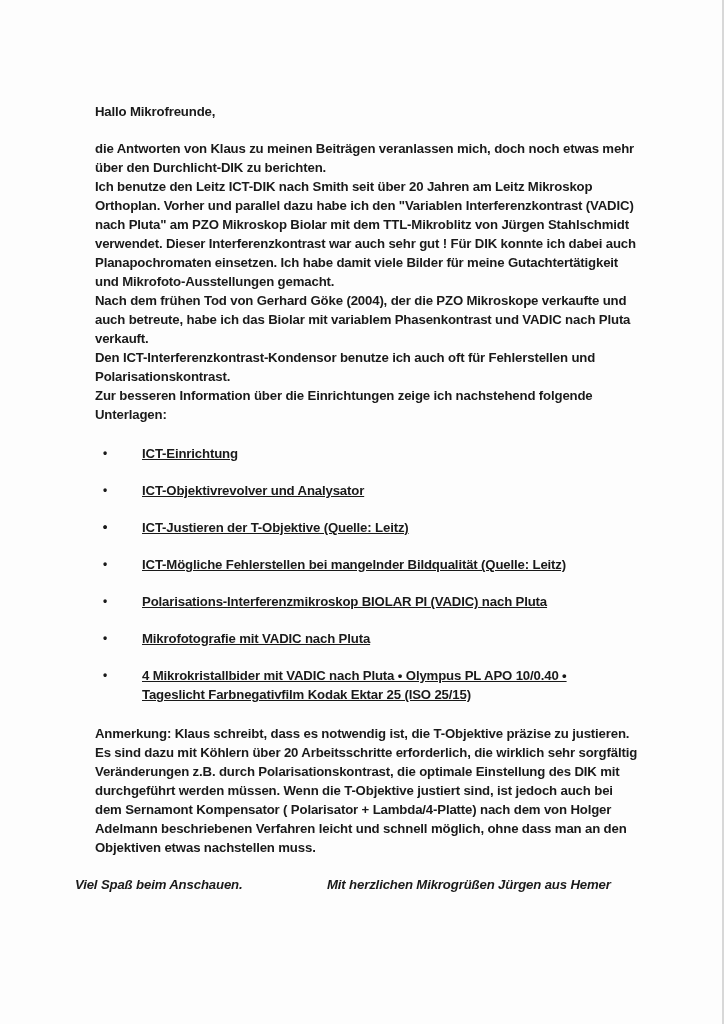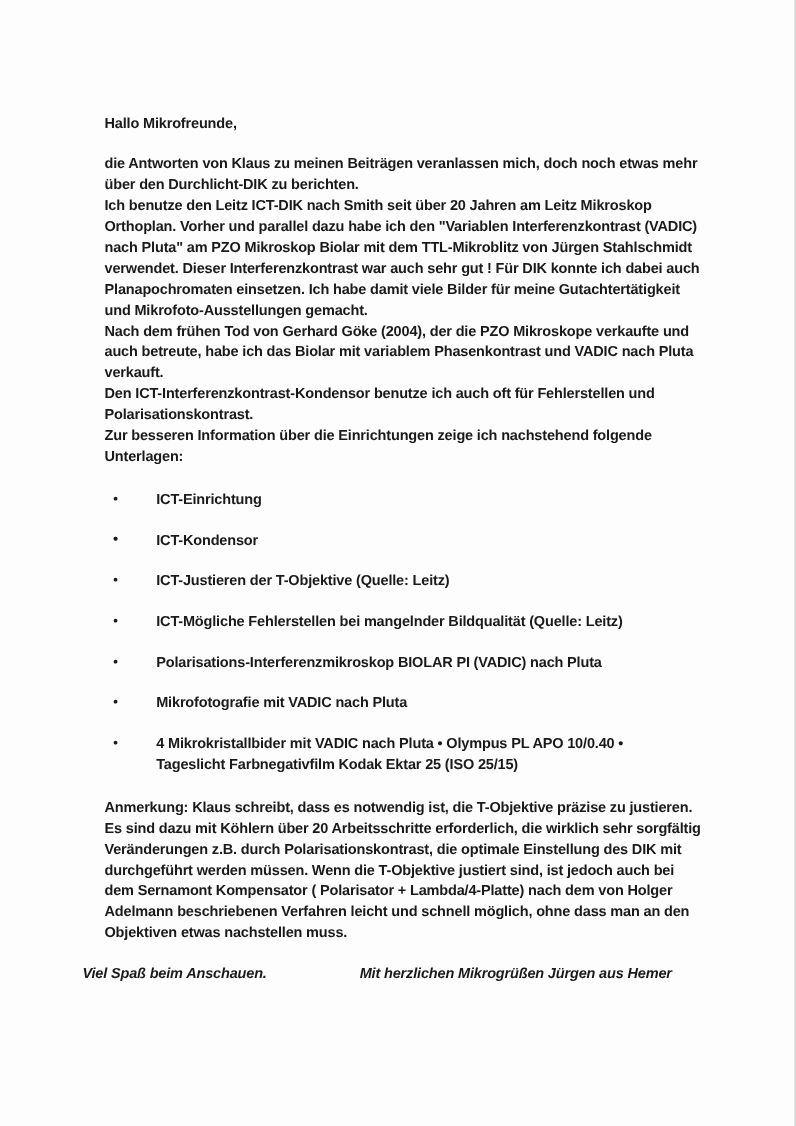--- a/index.html
+++ b/index.html
@@ -58,20 +58,21 @@
     .list-item .bullet {
       position: absolute;
       left: 28px;
       top: 0;
       font-size: 12px;
     }
     .list-item .text-line {
       display: block;
       white-space: nowrap;
       height: 19px;
+      text-decoration: underline;
     }
     .note {
       margin-top: 20px;
     }
     .closing {
       margin-top: 18px;
       position: relative;
       height: 19px;
       line-height: 19px;
       font-style: italic;
@@ -112,24 +113,24 @@
     <div class="line">Unterlagen:</div>
   </div>
 
   <ul class="list">
     <li class="list-item">
       <span class="bullet">•</span>
       <span class="text-line">ICT-Einrichtung</span>
     </li>
     <li class="list-item">
       <span class="bullet">•</span>
+      <span class="text-line">ICT-Objektivrevolver und Analysator</span>
     </li>
     <li class="list-item">
       <span class="bullet">•</span>
-      <span class="text-line">ICT-Kondensor</span>
     </li>
     <li class="list-item">
       <span class="bullet">•</span>
       <span class="text-line">ICT-Justieren der T-Objektive (Quelle: Leitz)</span>
     </li>
     <li class="list-item">
       <span class="bullet">•</span>
       <span class="text-line">ICT-Mögliche Fehlerstellen bei mangelnder Bildqualität (Quelle: Leitz)</span>
     </li>
     <li class="list-item">

